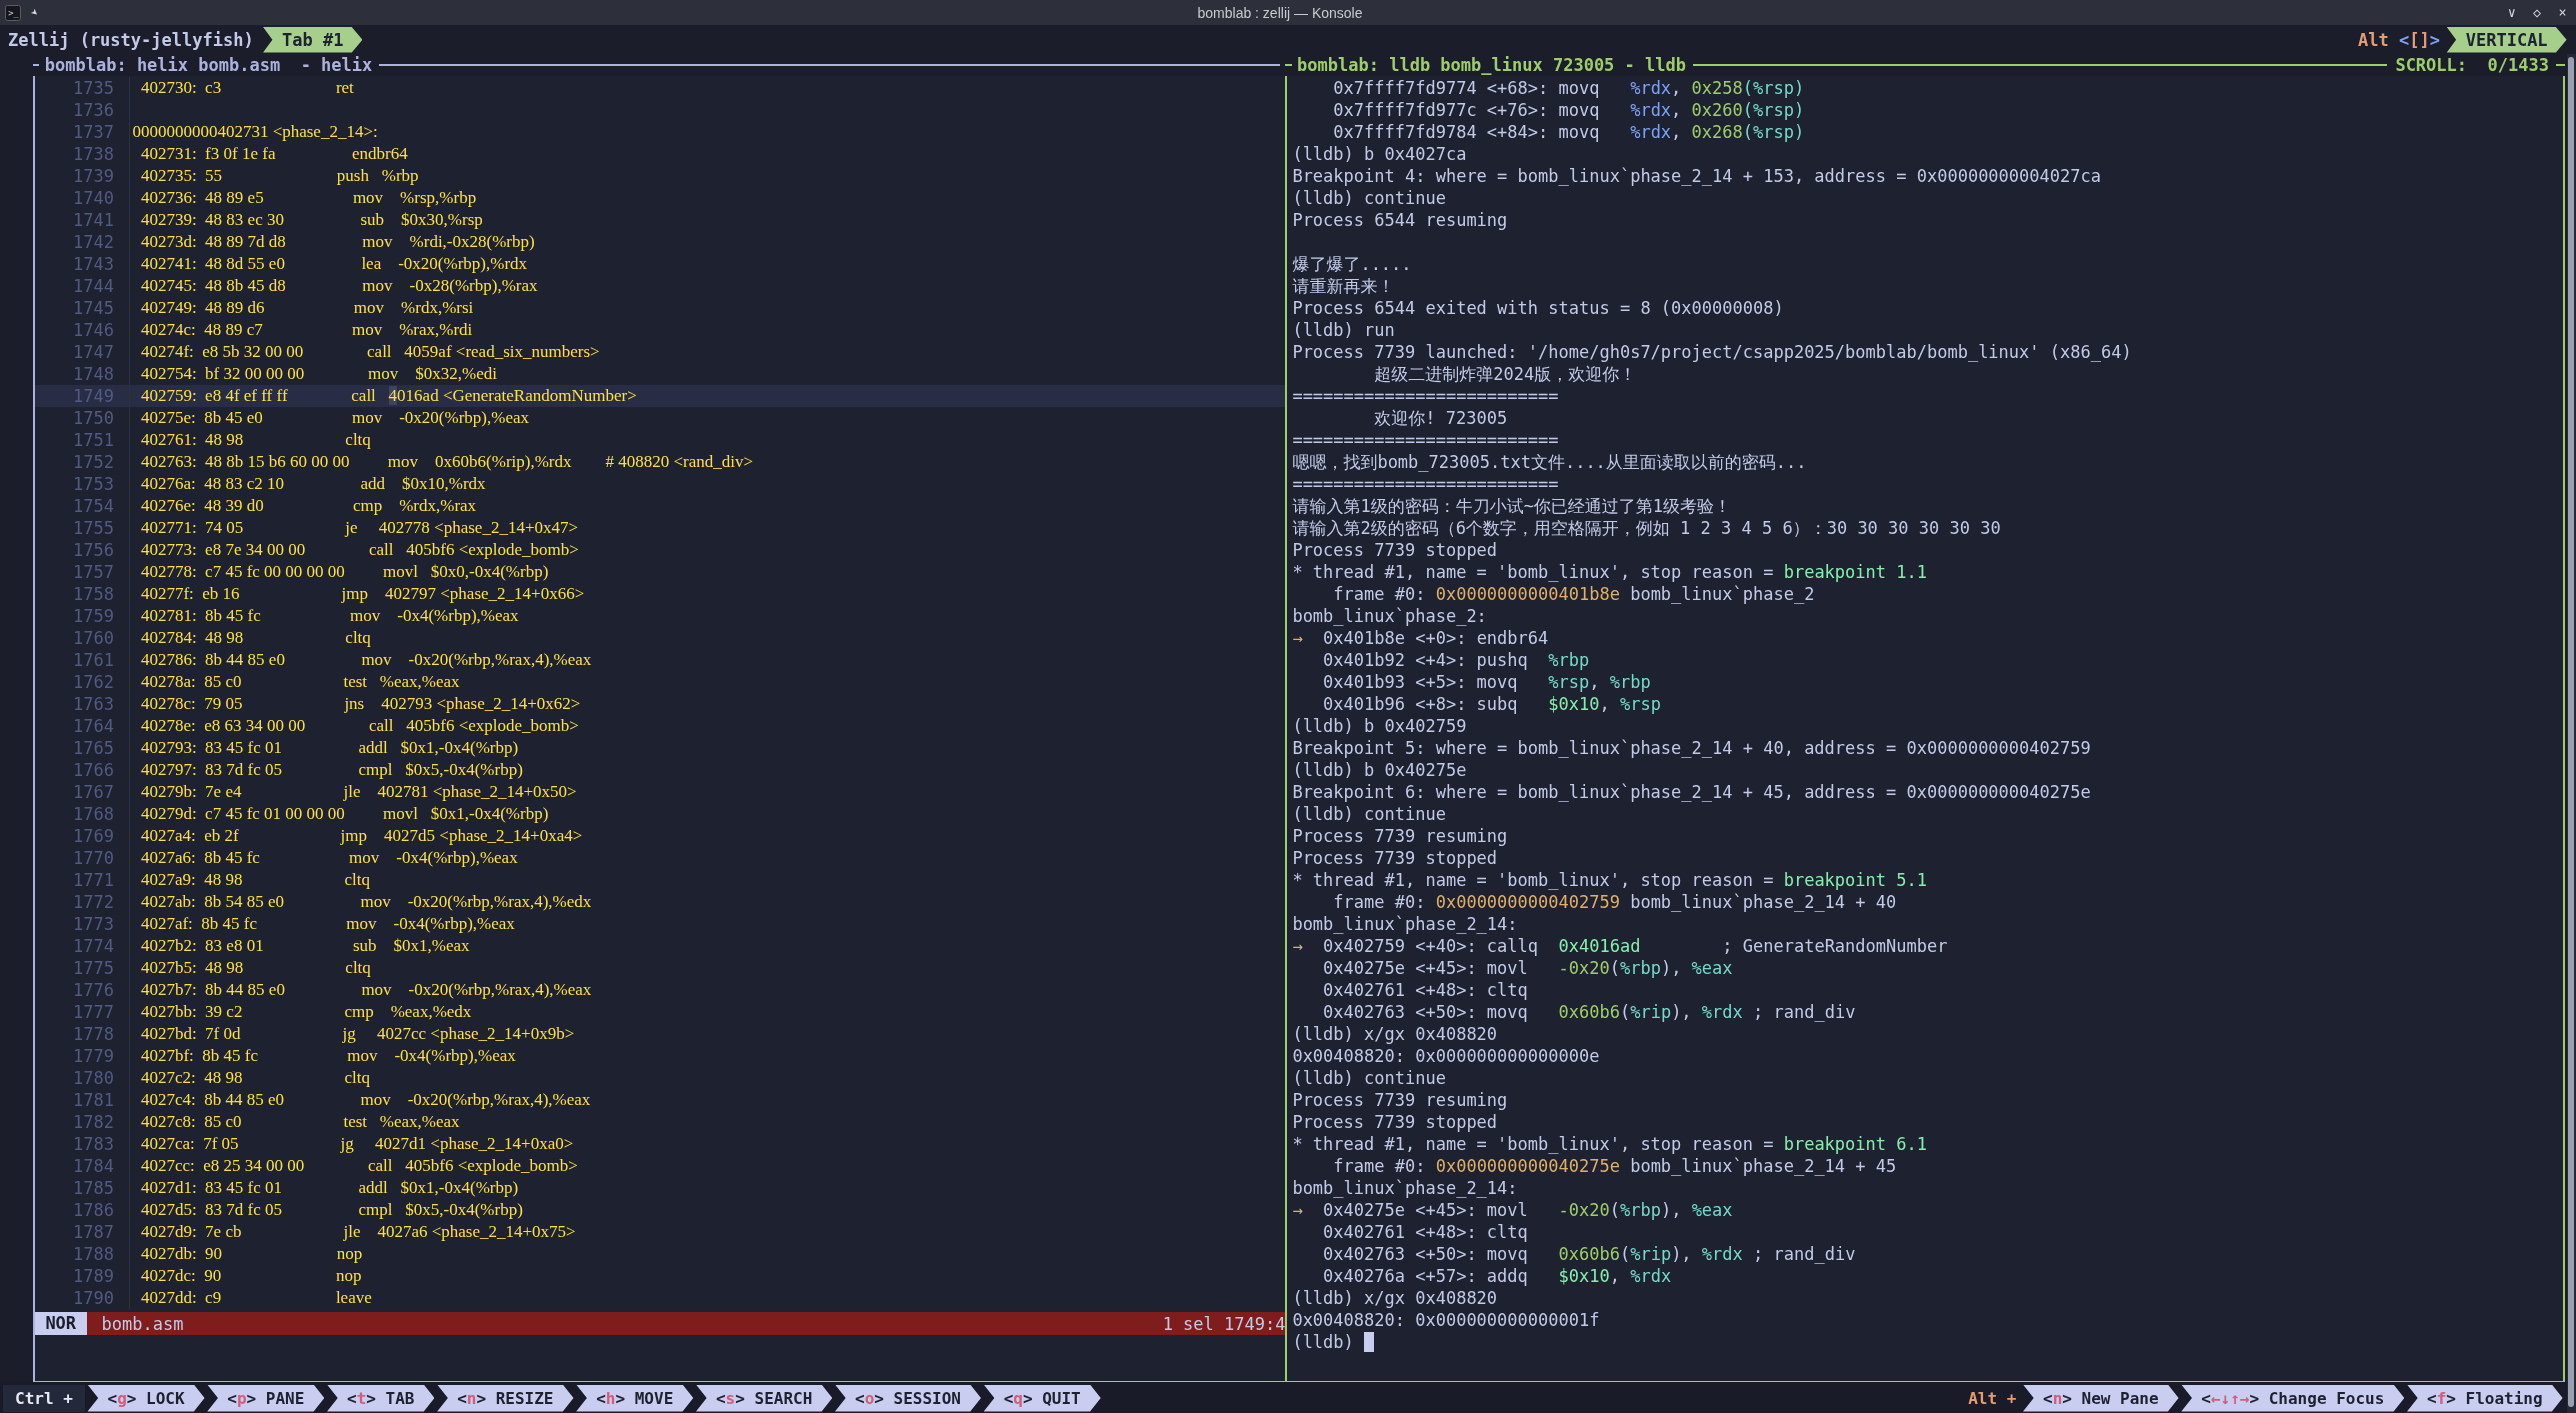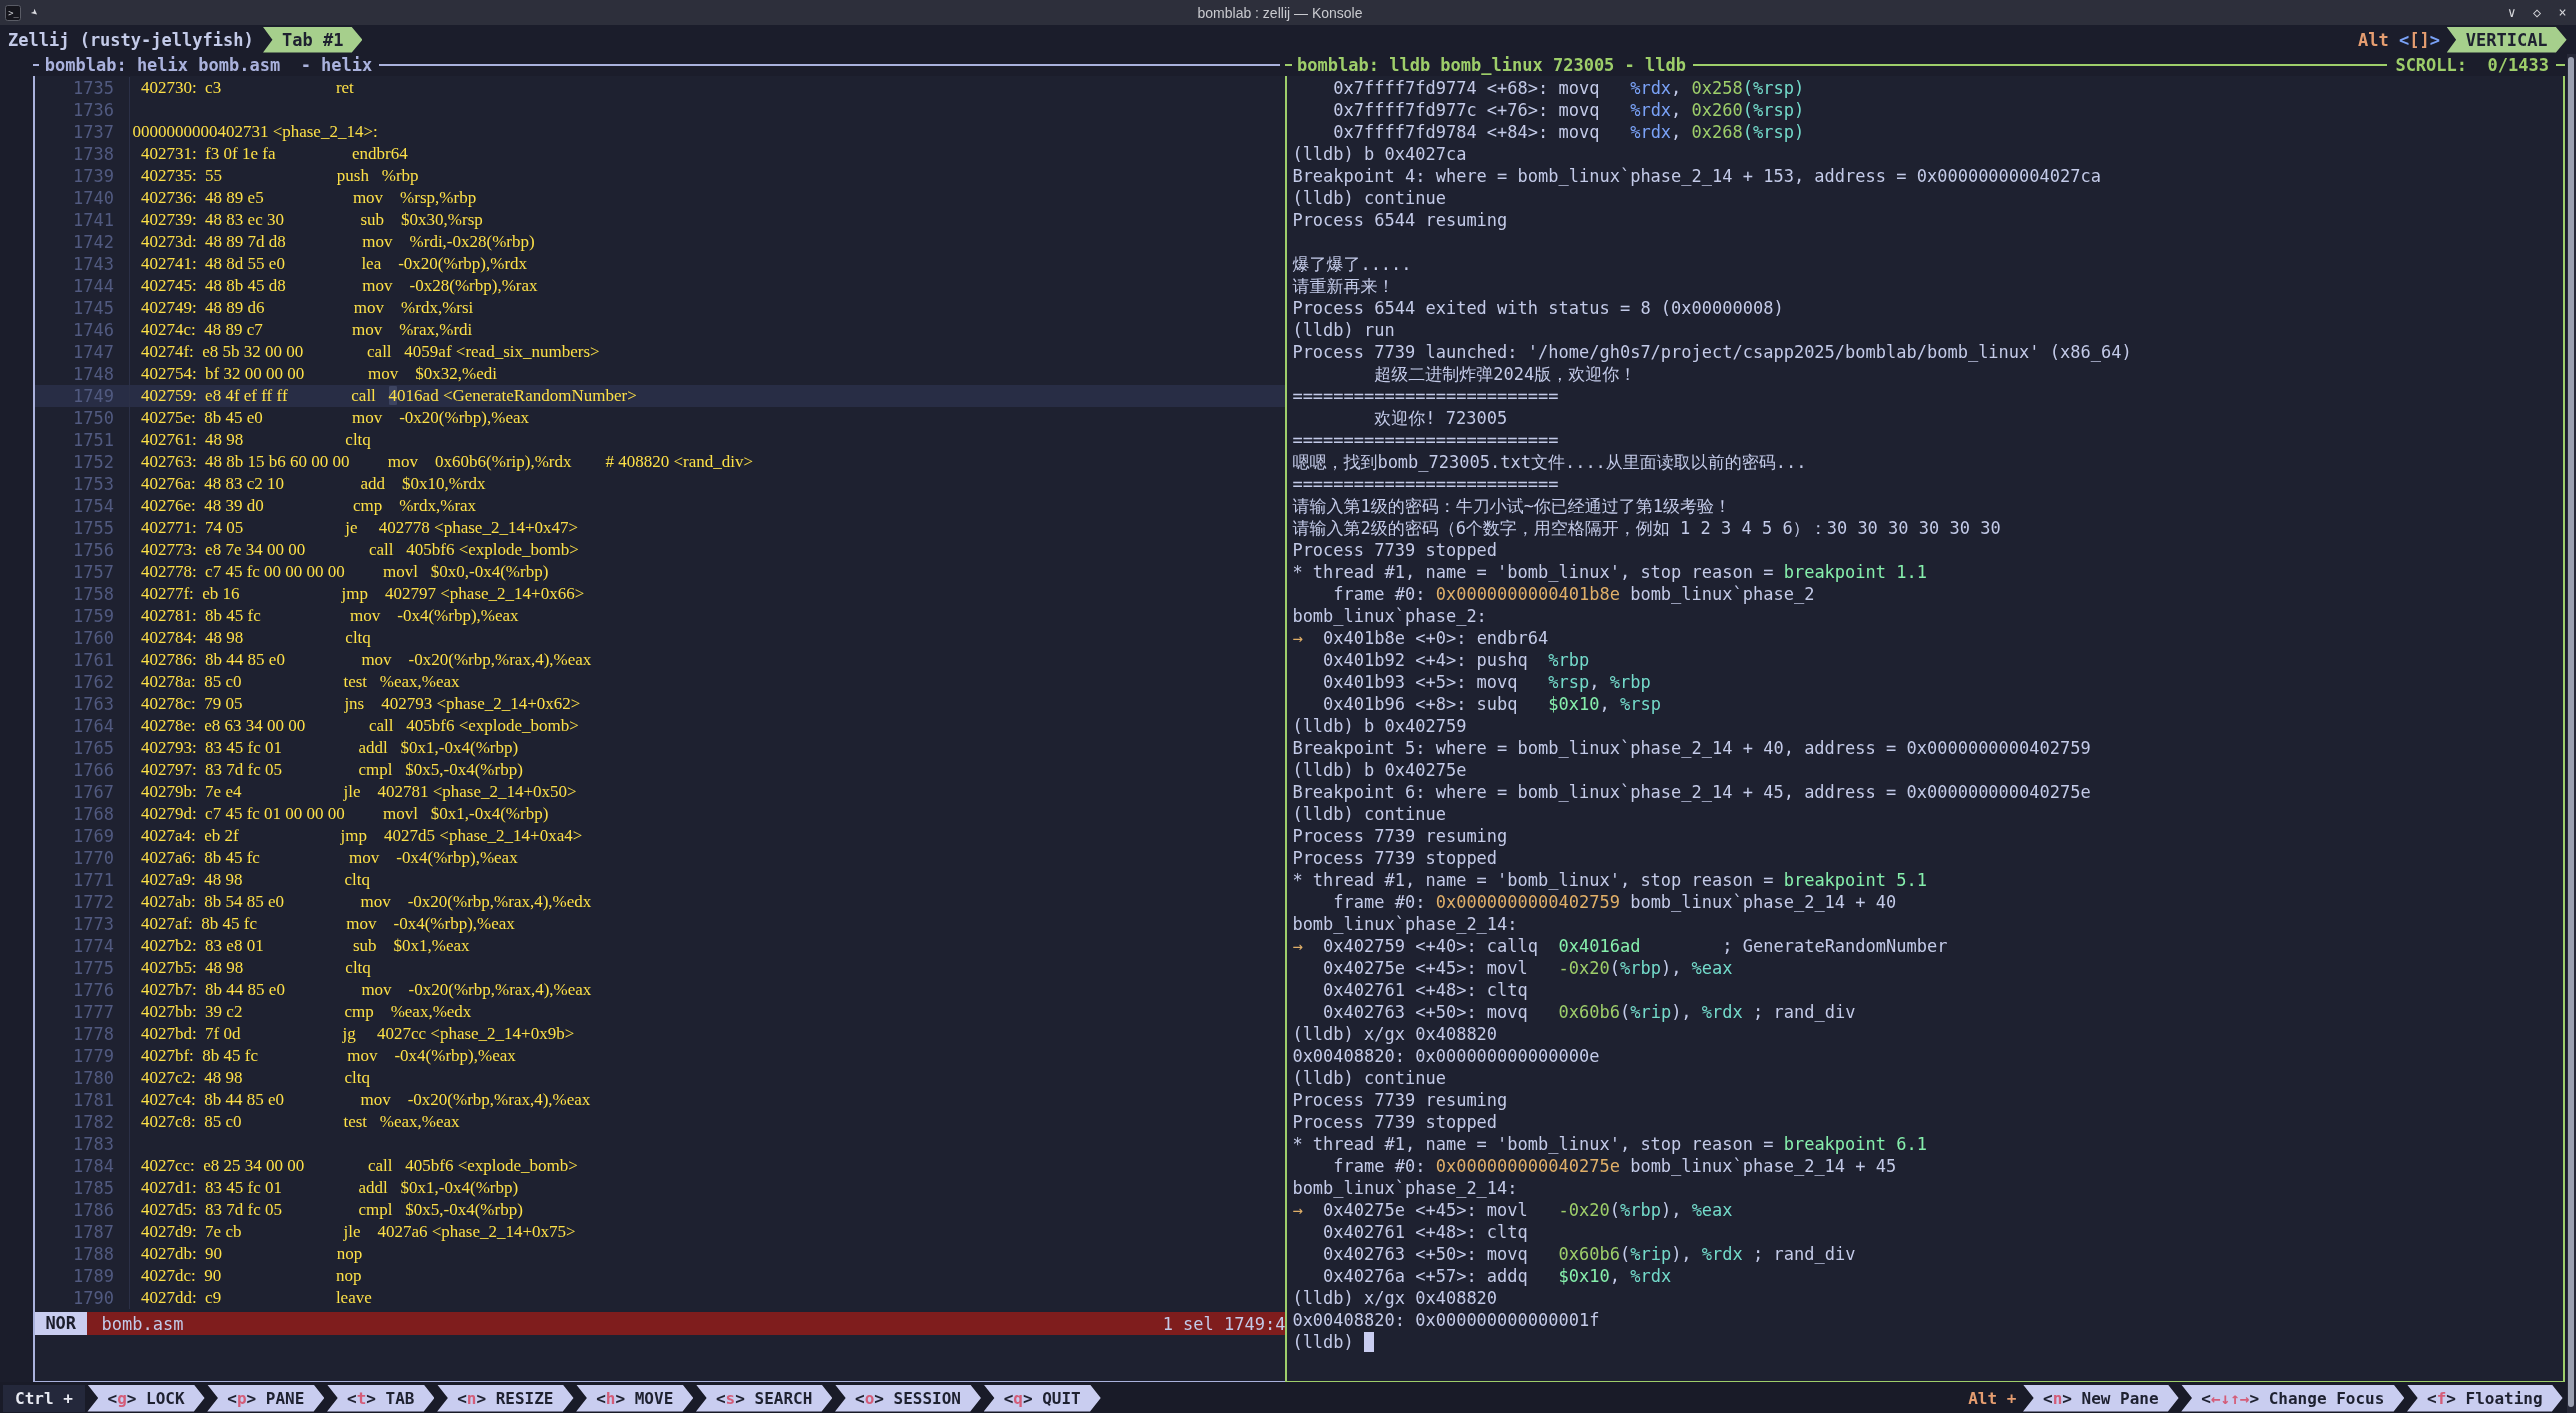--- a/index.html
+++ b/index.html
@@ -171,21 +171,21 @@
         <div class="asm-row"><span class="asm-gutter">1773</span><span class="asm-code">  4027af:  8b 45 fc                     mov    -0x4(%rbp),%eax</span></div>
         <div class="asm-row"><span class="asm-gutter">1774</span><span class="asm-code">  4027b2:  83 e8 01                     sub    $0x1,%eax</span></div>
         <div class="asm-row"><span class="asm-gutter">1775</span><span class="asm-code">  4027b5:  48 98                        cltq</span></div>
         <div class="asm-row"><span class="asm-gutter">1776</span><span class="asm-code">  4027b7:  8b 44 85 e0                  mov    -0x20(%rbp,%rax,4),%eax</span></div>
         <div class="asm-row"><span class="asm-gutter">1777</span><span class="asm-code">  4027bb:  39 c2                        cmp    %eax,%edx</span></div>
         <div class="asm-row"><span class="asm-gutter">1778</span><span class="asm-code">  4027bd:  7f 0d                        jg     4027cc &lt;phase_2_14+0x9b&gt;</span></div>
         <div class="asm-row"><span class="asm-gutter">1779</span><span class="asm-code">  4027bf:  8b 45 fc                     mov    -0x4(%rbp),%eax</span></div>
         <div class="asm-row"><span class="asm-gutter">1780</span><span class="asm-code">  4027c2:  48 98                        cltq</span></div>
         <div class="asm-row"><span class="asm-gutter">1781</span><span class="asm-code">  4027c4:  8b 44 85 e0                  mov    -0x20(%rbp,%rax,4),%eax</span></div>
         <div class="asm-row"><span class="asm-gutter">1782</span><span class="asm-code">  4027c8:  85 c0                        test   %eax,%eax</span></div>
-        <div class="asm-row"><span class="asm-gutter">1783</span></div>
+        <div class="asm-row"><span class="asm-gutter">1783</span><span class="asm-code">  4027ca:  7f 05                        jg     4027d1 &lt;phase_2_14+0xa0&gt;</span></div>
         <div class="asm-row"><span class="asm-gutter">1784</span><span class="asm-code">  4027cc:  e8 25 34 00 00               call   405bf6 &lt;explode_bomb&gt;</span></div>
         <div class="asm-row"><span class="asm-gutter">1785</span><span class="asm-code">  4027d1:  83 45 fc 01                  addl   $0x1,-0x4(%rbp)</span></div>
         <div class="asm-row"><span class="asm-gutter">1786</span><span class="asm-code">  4027d5:  83 7d fc 05                  cmpl   $0x5,-0x4(%rbp)</span></div>
         <div class="asm-row"><span class="asm-gutter">1787</span><span class="asm-code">  4027d9:  7e cb                        jle    4027a6 &lt;phase_2_14+0x75&gt;</span></div>
         <div class="asm-row"><span class="asm-gutter">1788</span><span class="asm-code">  4027db:  90                           nop</span></div>
         <div class="asm-row"><span class="asm-gutter">1789</span><span class="asm-code">  4027dc:  90                           nop</span></div>
         <div class="asm-row"><span class="asm-gutter">1790</span><span class="asm-code">  4027dd:  c9                           leave</span></div>
       </div>
     <div id="helix-status">
       <span id="mode-badge">NOR</span>

